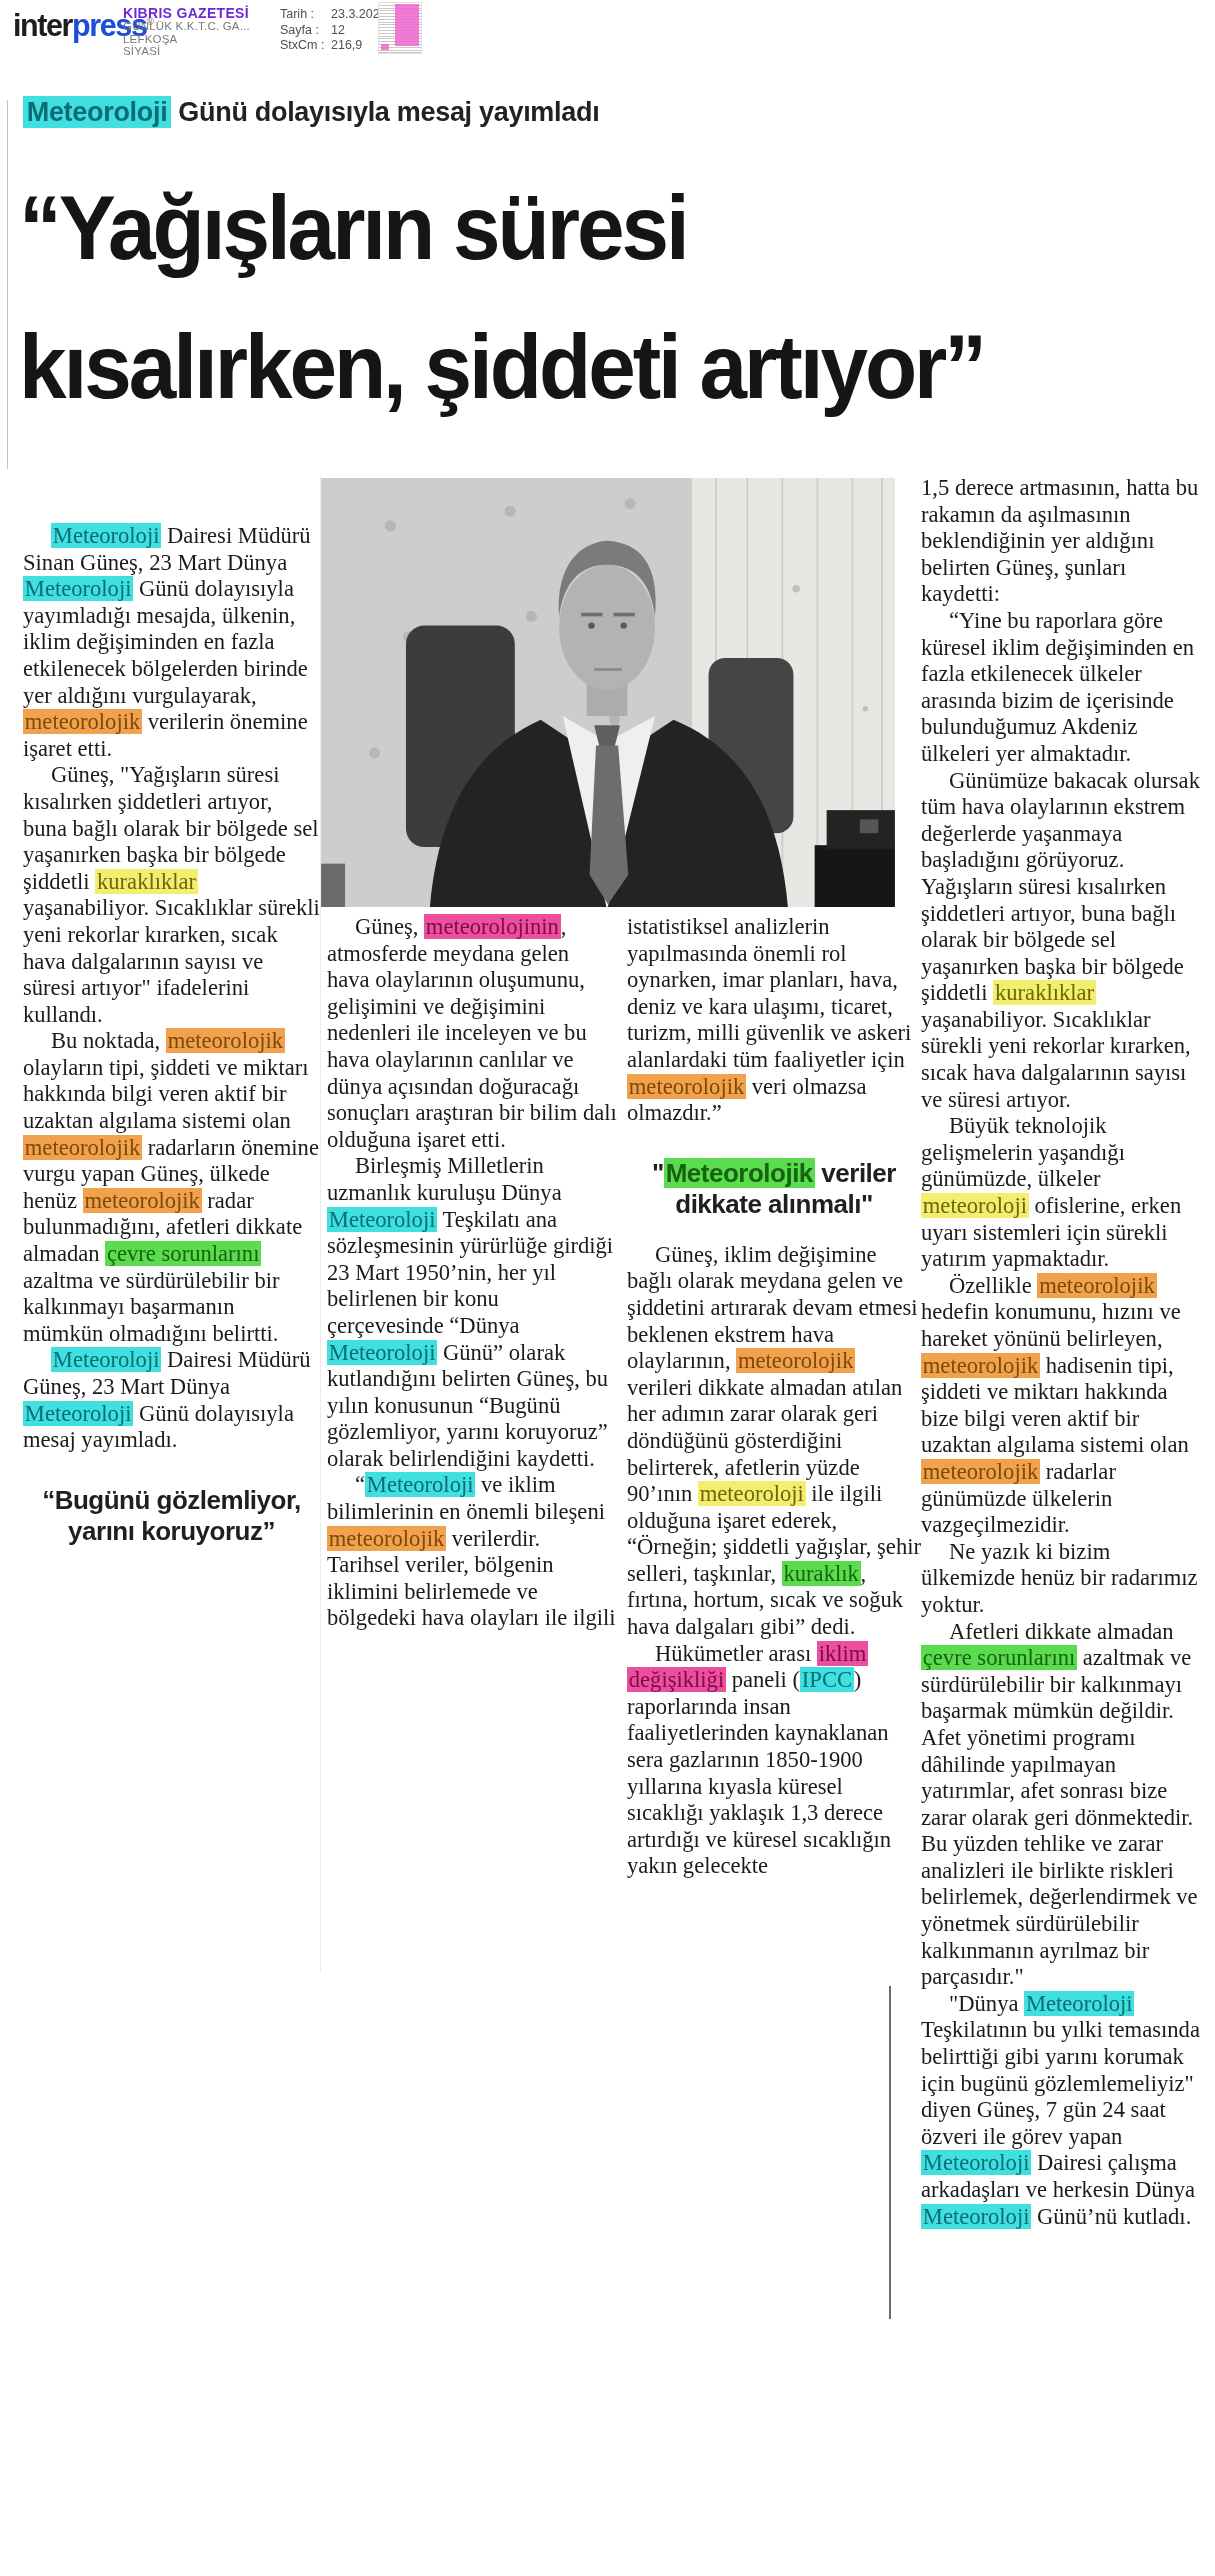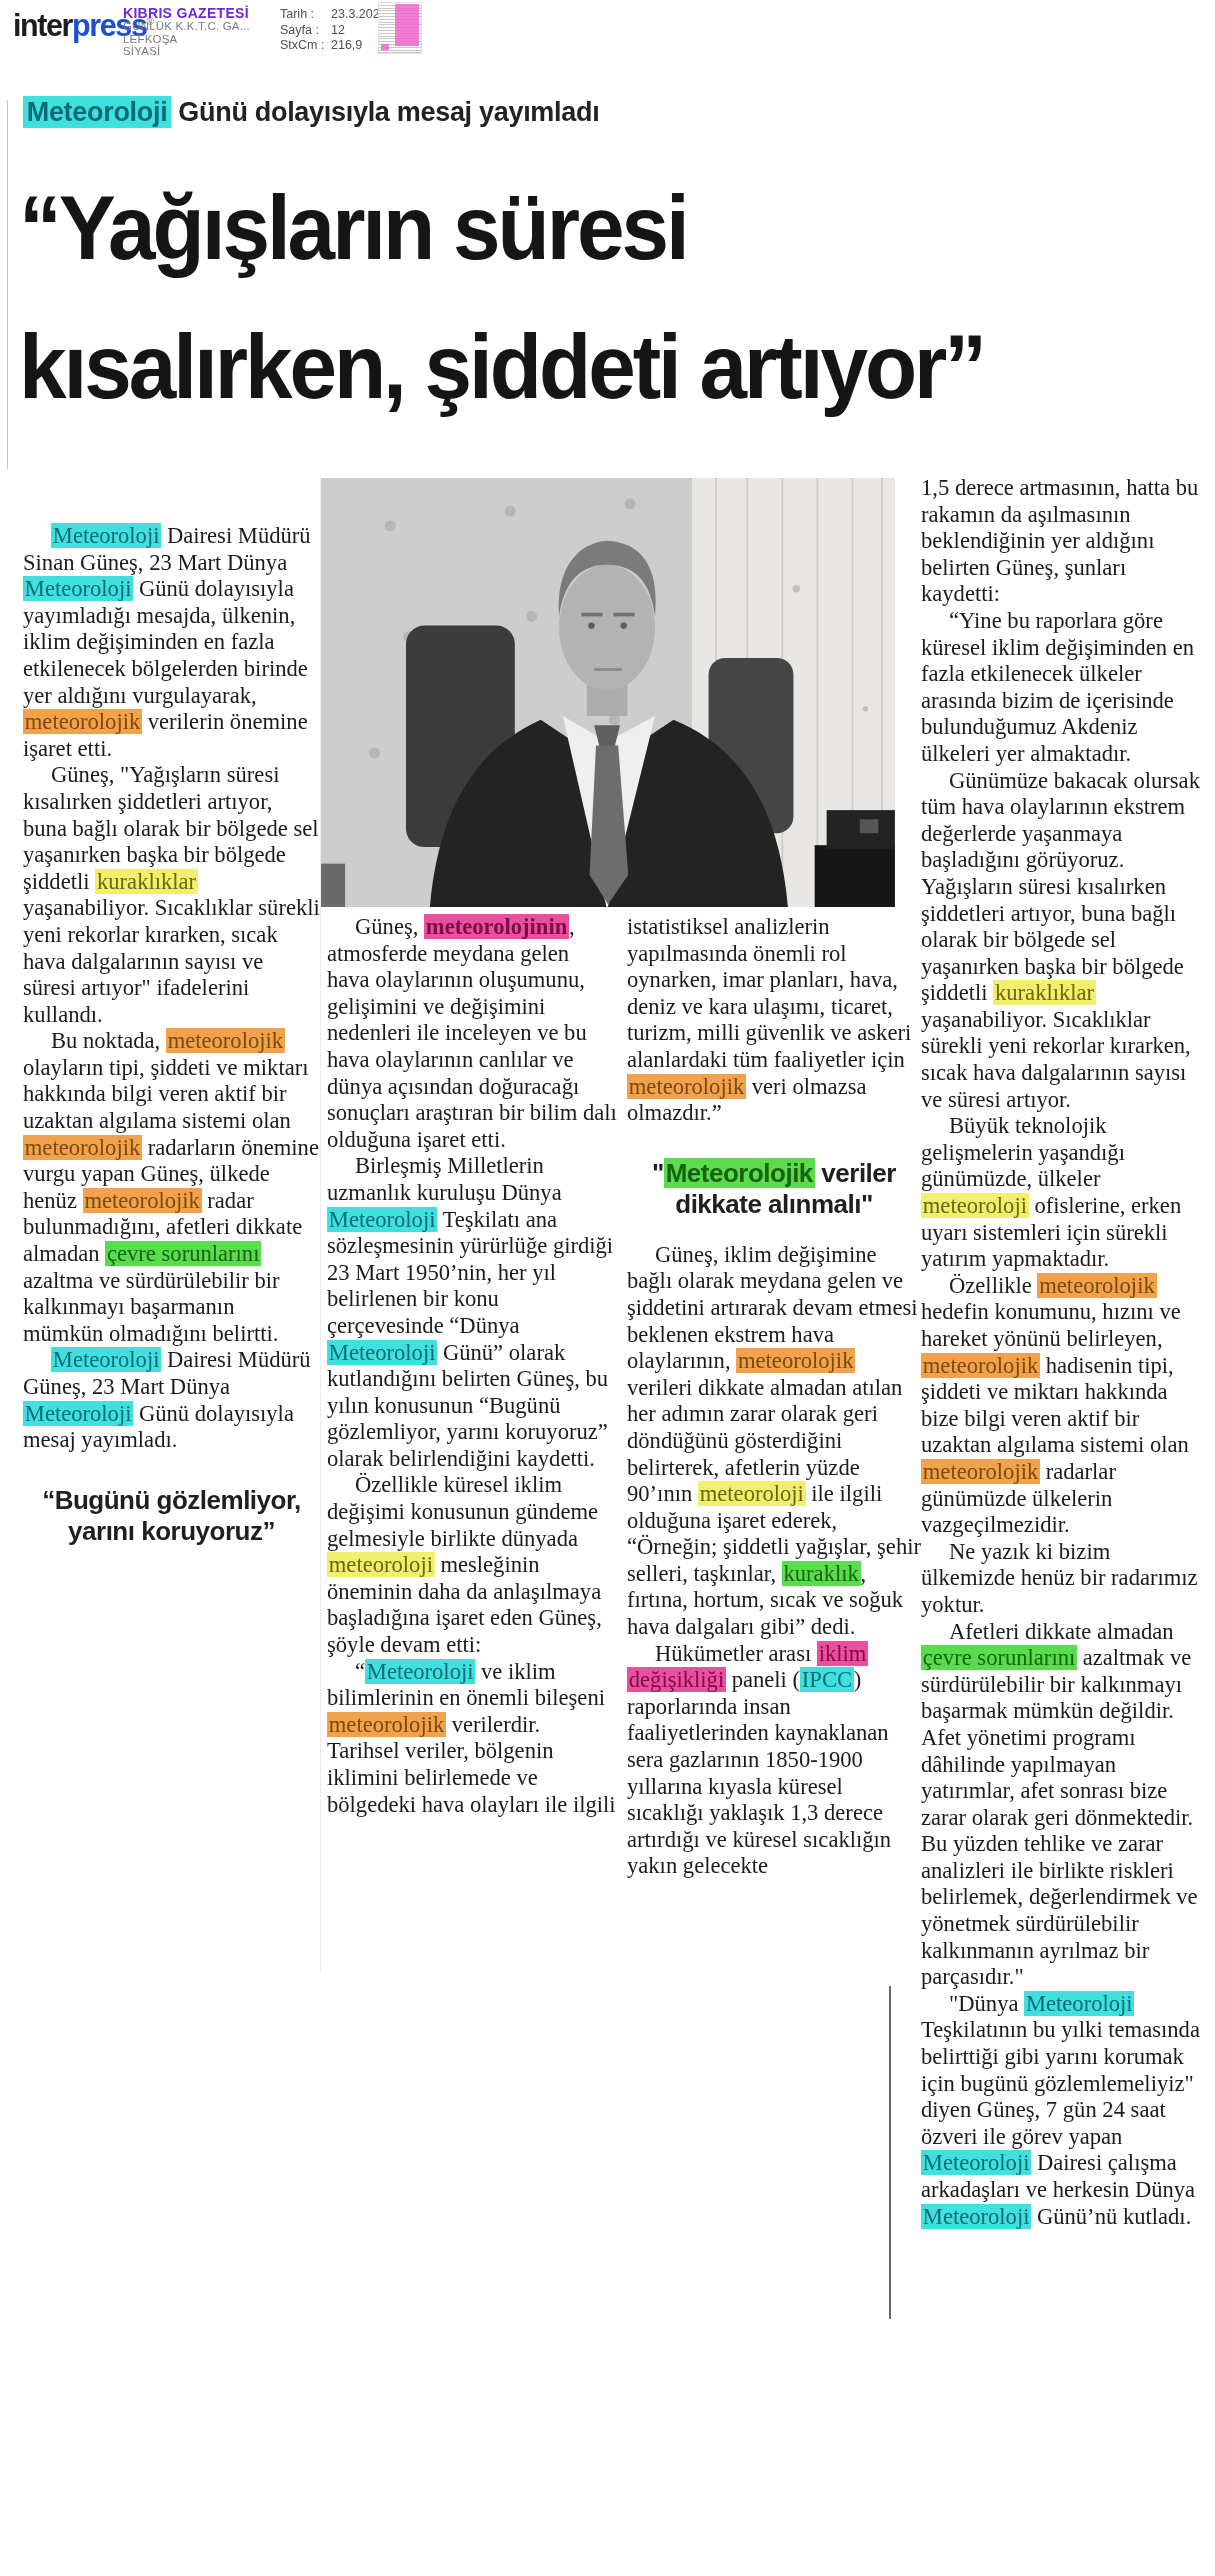--- a/index.html
+++ b/index.html
@@ -144,23 +144,22 @@
   </svg>
 
   <div class="col col1">
       <p class="para indent"><span class="hl" style="background: rgb(64, 224, 224); color: rgb(11, 108, 117);">Meteoroloji</span><span> Dairesi Müdürü Sinan Güneş, 23 Mart Dünya </span><span class="hl" style="background: rgb(64, 224, 224); color: rgb(11, 108, 117);">Meteoroloji</span><span> Günü dolayısıyla yayımladığı mesajda, ülkenin, iklim değişiminden en fazla etkilenecek bölgelerden birinde yer aldığını vurgulayarak, </span><span class="hl" style="background: rgb(242, 162, 76); color: rgb(122, 74, 12);">meteorolojik</span><span> verilerin önemine işaret etti.</span></p>
       <p class="para indent"><span>Güneş, "Yağışların süresi kısalırken şiddetleri artıyor, buna bağlı olarak bir bölgede sel yaşanırken başka bir bölgede şiddetli </span><span class="hl" style="background: rgb(242, 238, 110); color: rgb(110, 102, 14);">kuraklıklar</span><span> yaşanabiliyor. Sıcaklıklar sürekli yeni rekorlar kırarken, sıcak hava dalgalarının sayısı ve süresi artıyor" ifadelerini kullandı.</span></p>
       <p class="para indent"><span>Bu noktada, </span><span class="hl" style="background: rgb(242, 162, 76); color: rgb(122, 74, 12);">meteorolojik</span><span> olayların tipi, şiddeti ve miktarı hakkında bilgi veren aktif bir uzaktan algılama sistemi olan </span><span class="hl" style="background: rgb(242, 162, 76); color: rgb(122, 74, 12);">meteorolojik</span><span> radarların önemine vurgu yapan Güneş, ülkede henüz </span><span class="hl" style="background: rgb(242, 162, 76); color: rgb(122, 74, 12);">meteorolojik</span><span> radar bulunmadığını, afetleri dikkate almadan </span><span class="hl" style="background: rgb(90, 220, 78); color: rgb(23, 99, 16);">çevre sorunlarını</span><span> azaltma ve sürdürülebilir bir kalkınmayı başarmanın mümkün olmadığını belirtti.</span></p>
       <p class="para indent"><span class="hl" style="background: rgb(64, 224, 224); color: rgb(11, 108, 117);">Meteoroloji</span><span> Dairesi Müdürü Güneş, 23 Mart Dünya </span><span class="hl" style="background: rgb(64, 224, 224); color: rgb(11, 108, 117);">Meteoroloji</span><span> Günü dolayısıyla mesaj yayımladı.</span></p>
       <h3 class="subhead"><span>“Bugünü gözlemliyor, yarını koruyoruz”</span></h3>
     </div>
   <div class="col col2">
-      <p class="para indent"><span>Güneş, </span><span class="hl" style="background: rgb(238, 78, 158); color: rgb(122, 12, 74); font-weight: bold;">meteorolojinin</span><span>, atmosferde meydana gelen hava olaylarının oluşumunu, gelişimini ve değişimini nedenleri ile inceleyen ve bu hava olaylarının canlılar ve dünya açısından doğuracağı sonuçları araştıran bir bilim dalı olduğuna işaret etti.</span></p>
+      <p class="para indent"><span>Güneş, </span><span class="hl" style="background: rgb(238, 78, 158); color: rgb(122, 12, 74);">meteorolojinin</span><span>, atmosferde meydana gelen hava olaylarının oluşumunu, gelişimini ve değişimini nedenleri ile inceleyen ve bu hava olaylarının canlılar ve dünya açısından doğuracağı sonuçları araştıran bir bilim dalı olduğuna işaret etti.</span></p>
       <p class="para indent"><span>Birleşmiş Milletlerin uzmanlık kuruluşu Dünya </span><span class="hl" style="background: rgb(64, 224, 224); color: rgb(11, 108, 117);">Meteoroloji</span><span> Teşkilatı ana sözleşmesinin yürürlüğe girdiği 23 Mart 1950’nin, her yıl belirlenen bir konu çerçevesinde “Dünya </span><span class="hl" style="background: rgb(64, 224, 224); color: rgb(11, 108, 117);">Meteoroloji</span><span> Günü” olarak kutlandığını belirten Güneş, bu yılın konusunun “Bugünü gözlemliyor, yarını koruyoruz” olarak belirlendiğini kaydetti.</span></p>
-      <p class="para indent"><span>Özellikle küresel iklim değişimi konusunun gündeme gelmesiyle birlikte dünyada </span><span class="hl" style="background: rgb(242, 238, 110); color: rgb(110, 102, 14);">meteoroloji</span><span> mesleğinin öneminin daha da anlaşılmaya başladığına işaret eden Güneş, şöyle devam etti:</span></p>
       <p class="para indent"><span>“</span><span class="hl" style="background: rgb(64, 224, 224); color: rgb(11, 108, 117);">Meteoroloji</span><span> ve iklim bilimlerinin en önemli bileşeni </span><span class="hl" style="background: rgb(242, 162, 76); color: rgb(122, 74, 12);">meteorolojik</span><span> verilerdir. Tarihsel veriler, bölgenin iklimini belirlemede ve bölgedeki hava olayları ile ilgili</span></p>
     </div>
   <div class="col col3">
       <p class="para"><span>istatistiksel analizlerin yapılmasında önemli rol oynarken, imar planları, hava, deniz ve kara ulaşımı, ticaret, turizm, milli güvenlik ve askeri alanlardaki tüm faaliyetler için </span><span class="hl" style="background: rgb(242, 162, 76); color: rgb(122, 74, 12);">meteorolojik</span><span> veri olmazsa olmazdır.”</span></p>
       <h3 class="subhead"><span>"</span><span class="hl" style="background: rgb(90, 220, 78); color: rgb(23, 99, 16);">Meteorolojik</span><span> veriler dikkate alınmalı"</span></h3>
       <p class="para indent"><span>Güneş, iklim değişimine bağlı olarak meydana gelen ve şiddetini artırarak devam etmesi beklenen ekstrem hava olaylarının, </span><span class="hl" style="background: rgb(242, 162, 76); color: rgb(122, 74, 12);">meteorolojik</span><span> verileri dikkate almadan atılan her adımın zarar olarak geri döndüğünü gösterdiğini belirterek, afetlerin yüzde 90’ının </span><span class="hl" style="background: rgb(242, 238, 110); color: rgb(110, 102, 14);">meteoroloji</span><span> ile ilgili olduğuna işaret ederek, “Örneğin; şiddetli yağışlar, şehir selleri, taşkınlar, </span><span class="hl" style="background: rgb(90, 220, 78); color: rgb(23, 99, 16);">kuraklık</span><span>, fırtına, hortum, sıcak ve soğuk hava dalgaları gibi” dedi.</span></p>
       <p class="para indent"><span>Hükümetler arası </span><span class="hl" style="background: rgb(238, 78, 158); color: rgb(122, 12, 74);">iklim değişikliği</span><span> paneli (</span><span class="hl" style="background: rgb(64, 224, 224); color: rgb(11, 108, 117);">IPCC</span><span>) raporlarında insan faaliyetlerinden kaynaklanan sera gazlarının 1850-1900 yıllarına kıyasla küresel sıcaklığı yaklaşık 1,3 derece artırdığı ve küresel sıcaklığın yakın gelecekte</span></p>
     </div>
   <div class="col col4">
       <p class="para"><span>1,5 derece artmasının, hatta bu rakamın da aşılmasının beklendiğinin yer aldığını belirten Güneş, şunları kaydetti:</span></p>

